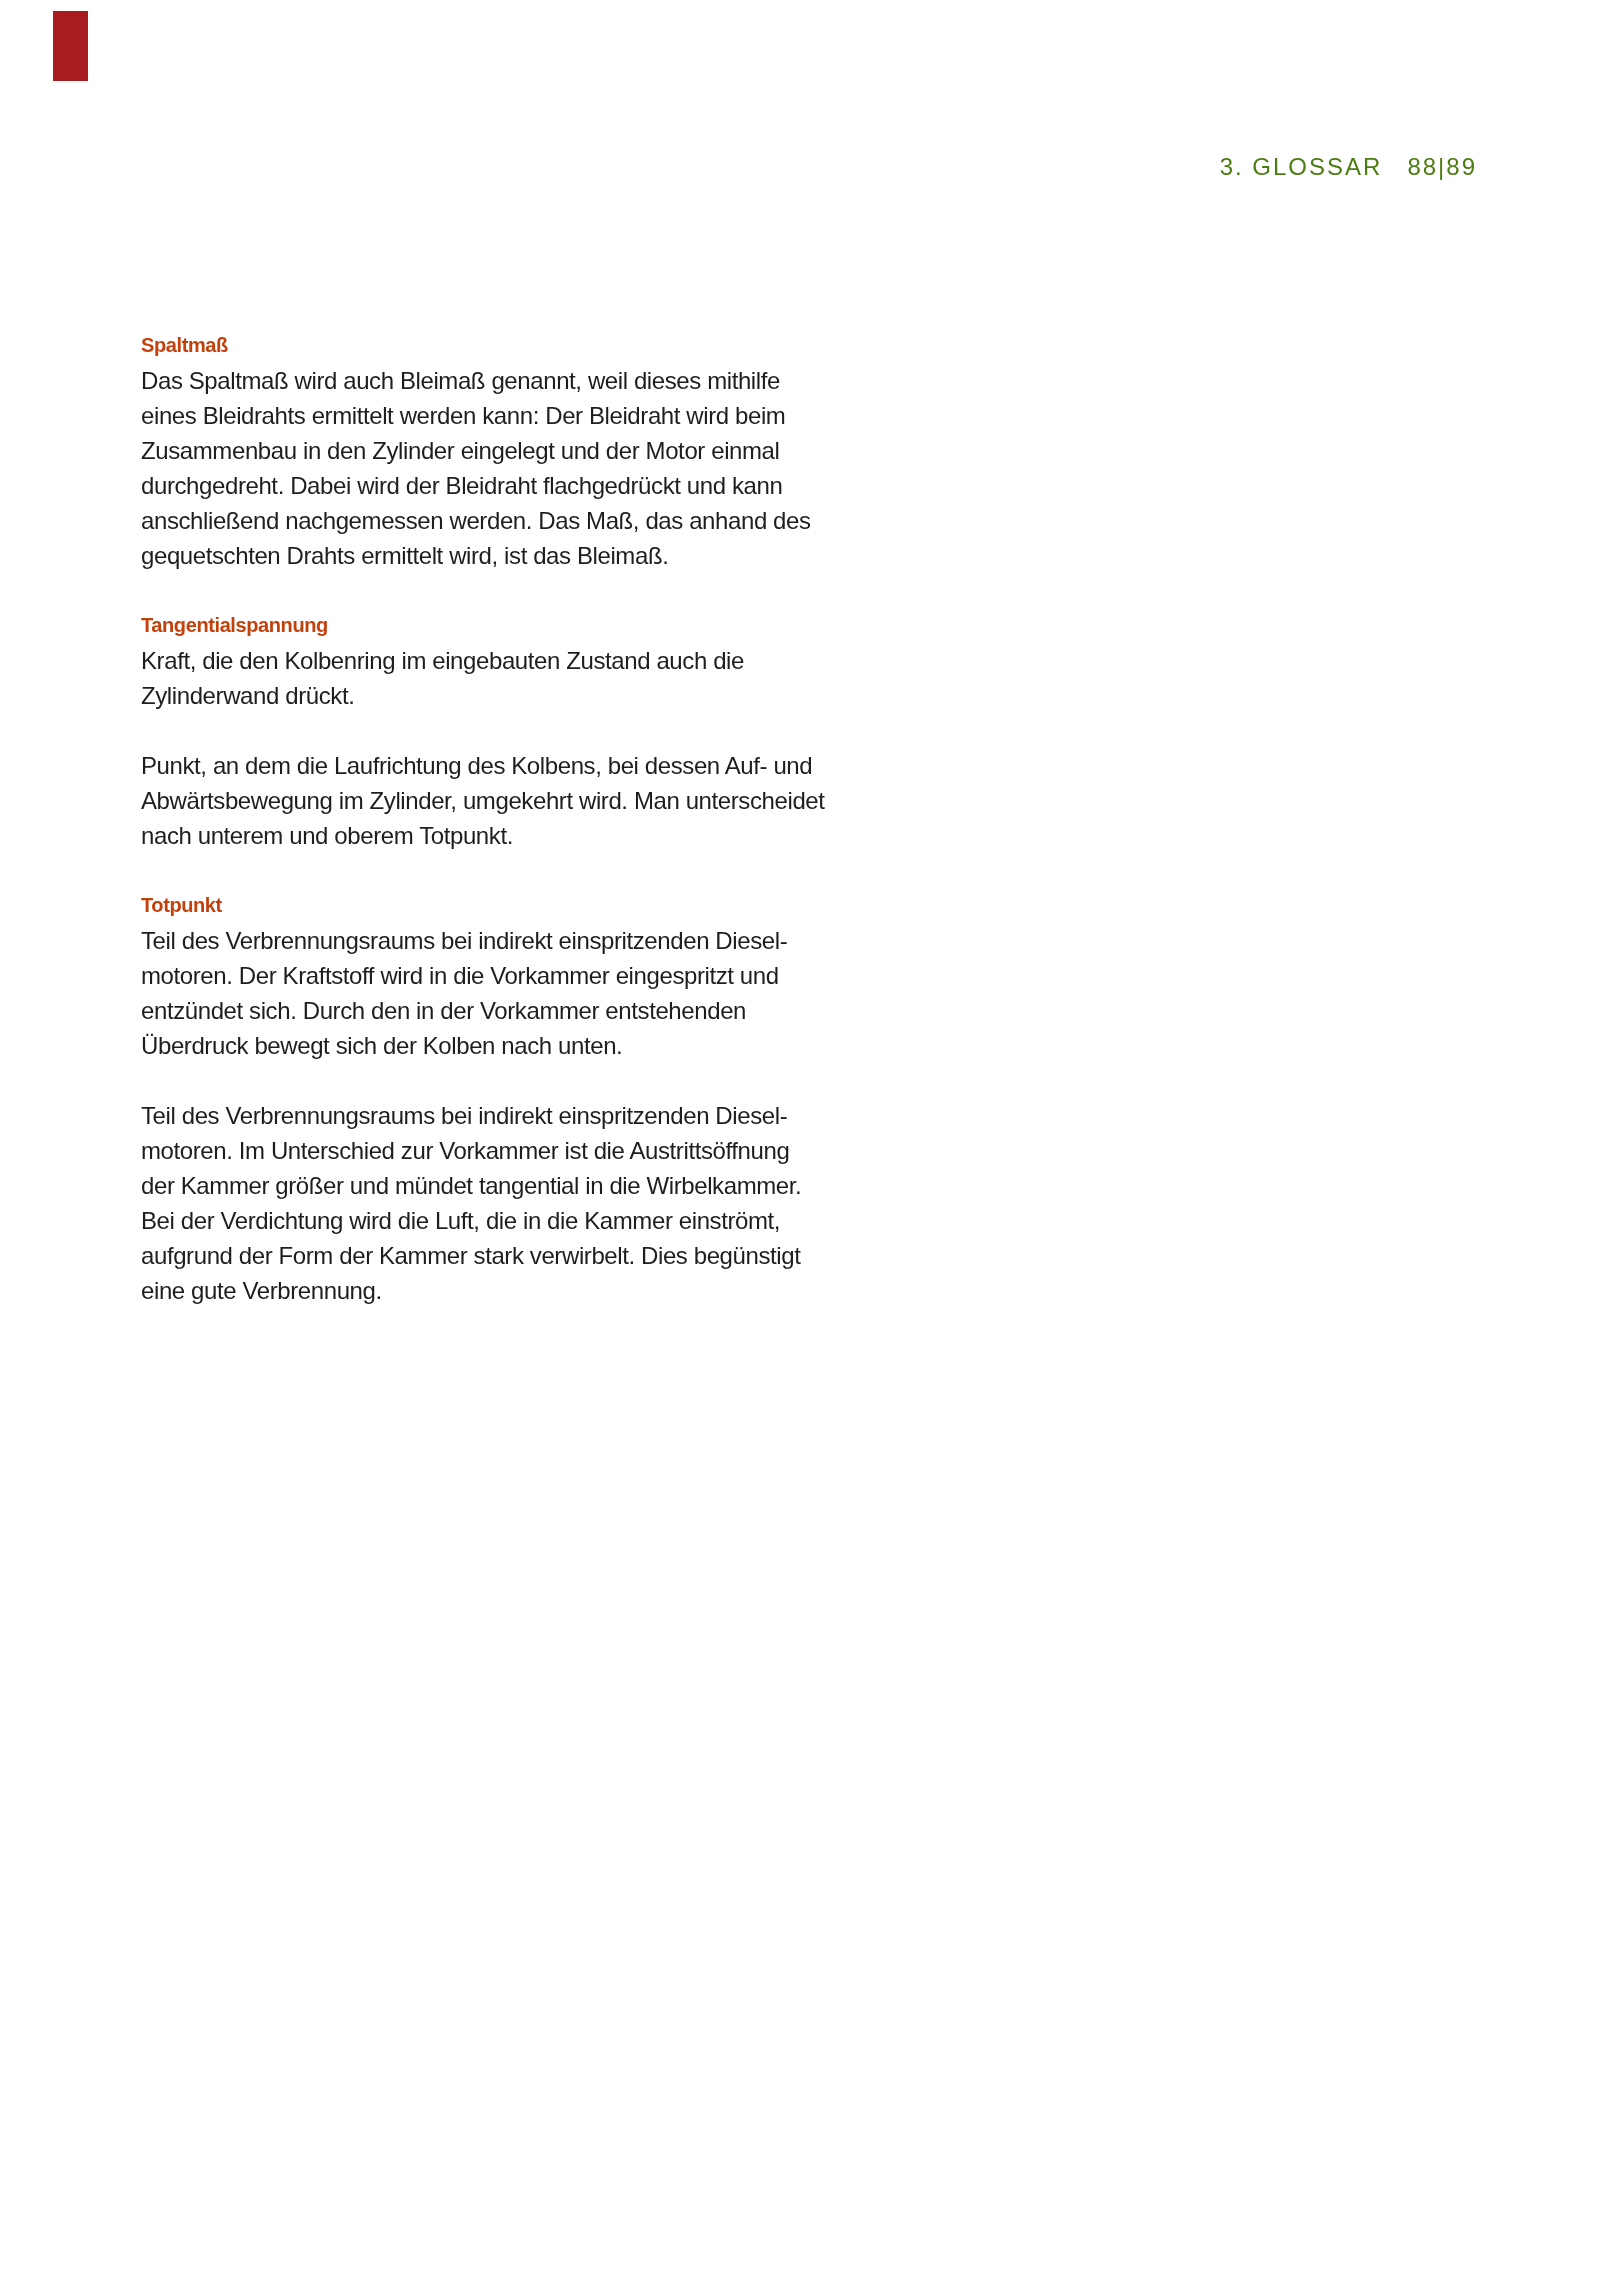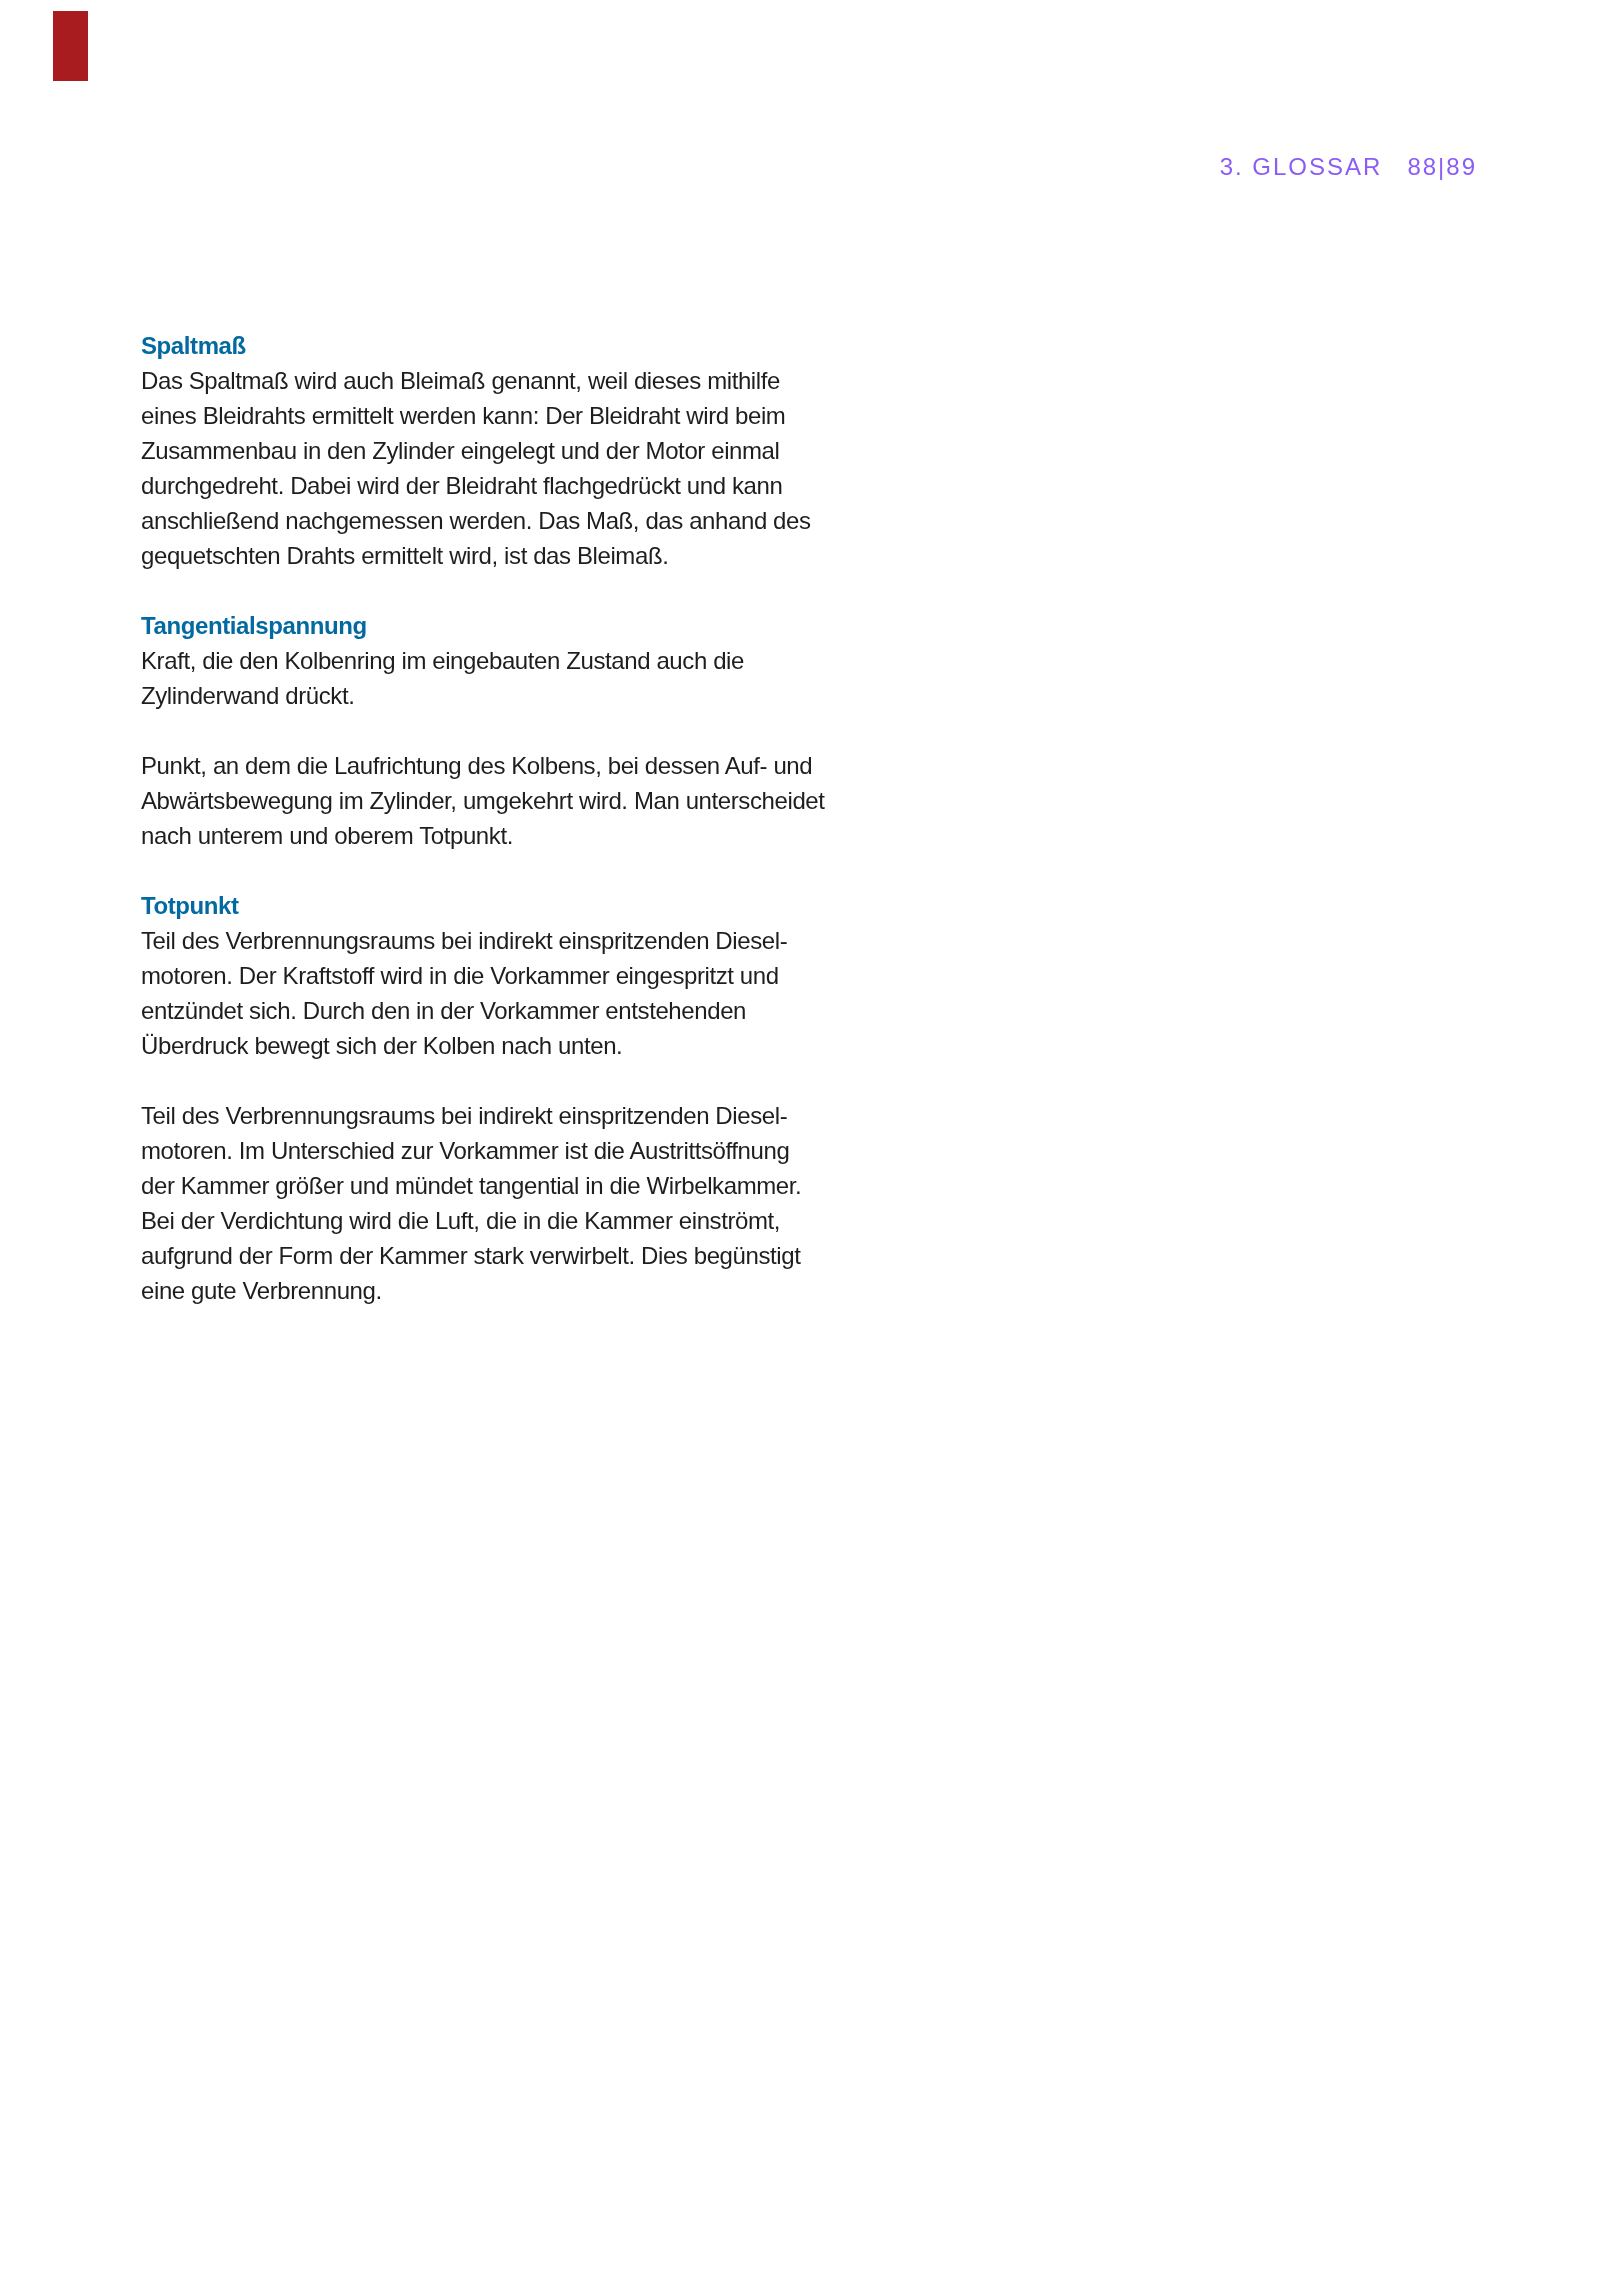--- a/index.html
+++ b/index.html
@@ -24,21 +24,21 @@
     height: 70px;
     background: #a81b1f;
   }
   
   .running-head {
     position: absolute;
     top: 153px;
     right: 143px;
     font-size: 24px;
     line-height: 28.5px;
-    color: #8b5cf6;
+    color: #4d7c0f;
     letter-spacing: 2px;
     white-space: nowrap;
   }
   .running-head .pagination {
     margin-left: 25px;
   }
   
   .content {
     position: absolute;
     left: 141px;
@@ -48,24 +48,24 @@
     font-size: 24px;
     line-height: 35px;
     letter-spacing: -0.4px;
   }
   .entry {
     margin: 0 0 35px 0;
   }
   .term {
     margin: 0;
     padding: 0;
-    font-size: 24px;
+    font-size: 20px;
     line-height: 35px;
     font-weight: 700;
-    color: #0369a1;
+    color: #c2410c;
   }
   .para {
     margin: 0;
     padding: 0;
     white-space: pre; 
   }
   .para + .para {
     margin-top: 35px; 
   }
 </style>

